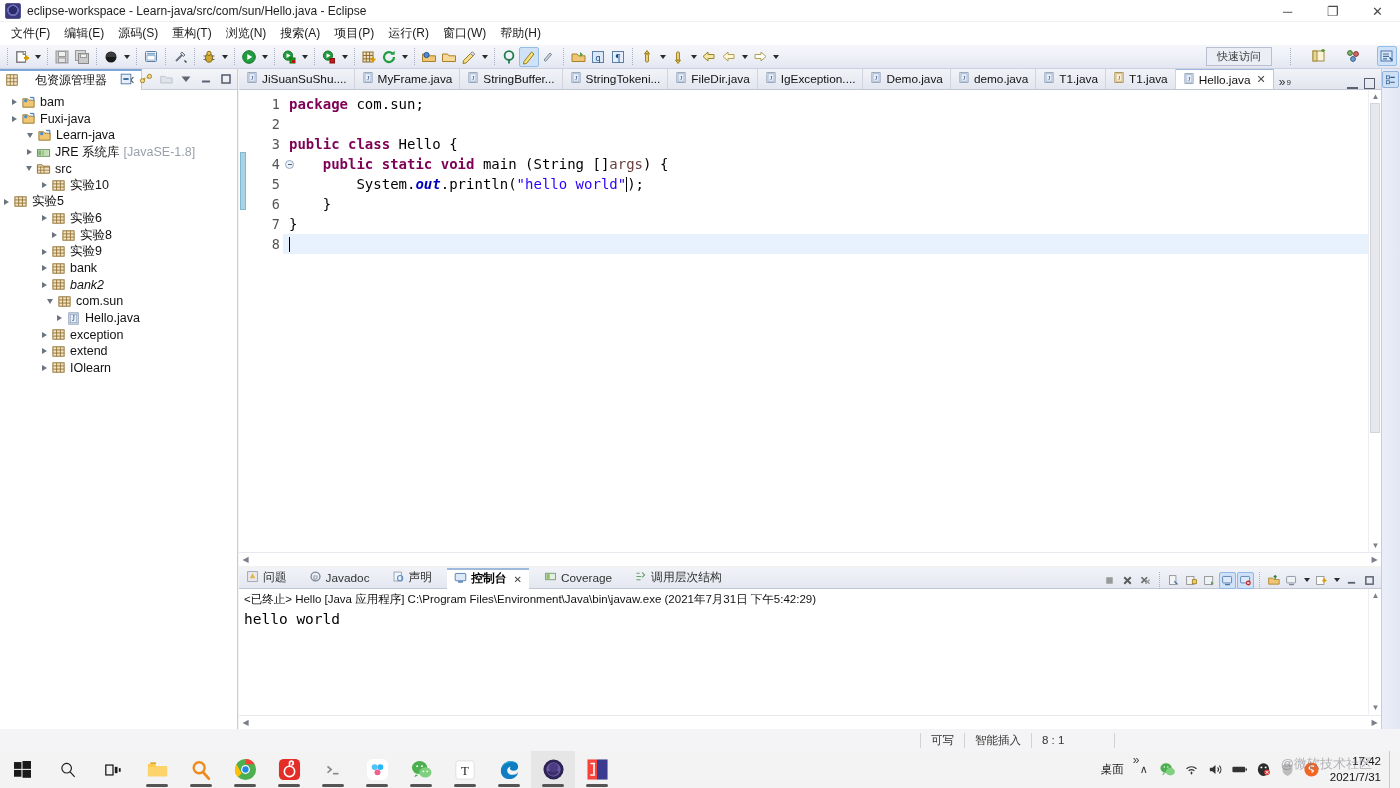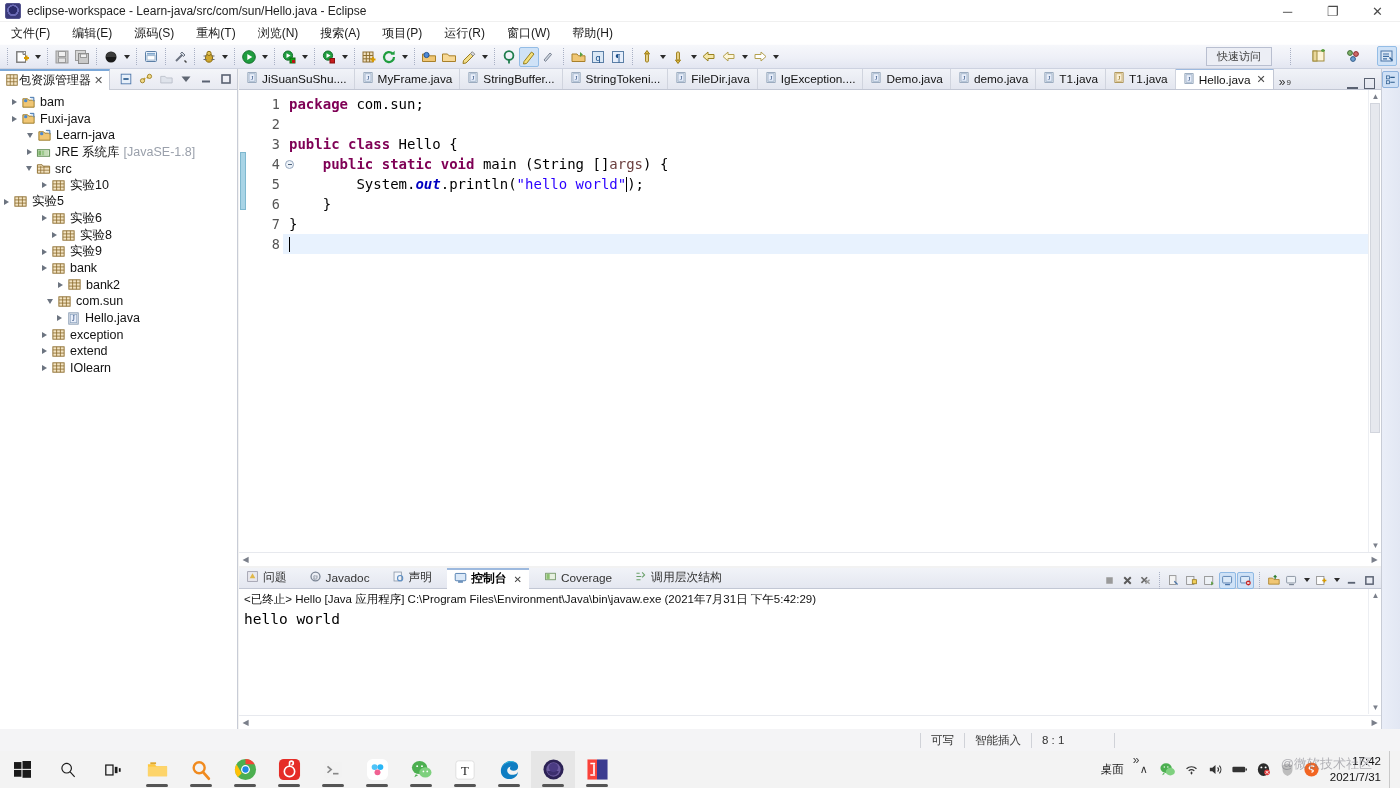--- a/index.html
+++ b/index.html
@@ -28,21 +28,21 @@
   .titlebar .title { font-size: 12px; color: #222; white-space: nowrap; }
   .wbtns { position: absolute; right: 0; top: 0; display: flex; height: 22px; }
   .wbtn {
     width: 45px; height: 22px; display: flex; align-items: center; justify-content: center;
     color: #4a4a4a; font-size: 13px; line-height: 1;
   }
 
   
   .menubar {
     height: 22px; background: #ffffff; display: flex; align-items: center;
-    padding-left: 4px; gap: 8px;
+    padding-left: 4px; gap: 0px;
   }
   .menuitem {
     padding: 2px 7px; font-size: 12px; color: #1a1a1a; white-space: nowrap; cursor: default;
   }
 
   
   .toolbar {
     height: 25px;
     background: linear-gradient(to bottom, #f6f7fb 0%, #eef0f7 55%, #e3e6f1 100%);
     border-top: 1px solid #fdfdfe; border-bottom: 1px solid #cdd2e0;
@@ -69,21 +69,21 @@
 
   
   .leftview { position: absolute; left: 0; top: 0; width: 238px; height: 660px; background: #fff;
     border-right: 1px solid #c8ccd6; }
   .viewtabrow {
     height: 21px; display: flex; align-items: center; position: relative;
     background: linear-gradient(to bottom,#f4f5f9,#e8eaf2);
     border-bottom: 1px solid #c8ccd6;
   }
   .viewtab {
-    display: flex; align-items: center; gap: 0; padding: 0 6px 0 5px; height: 21px;
+    display: flex; align-items: center; gap: 16px; padding: 0 6px 0 5px; height: 21px;
     background: #ffffff; border-top: 2px solid #7aa7d8; font-size: 12px; color: #111;
     border-right: 1px solid #c8ccd6;
   }
   .viewtab .tclose { color: #555; font-size: 11px; margin-left: 3px; }
   .vtb { position: absolute; right: 2px; top: 1px; display: flex; align-items: center; gap: 2px; }
   .vtbi { width: 18px; height: 18px; display: flex; align-items: center; justify-content: center; }
 
   .tree { padding-top: 4px; font-size: 12.5px; color: #111; user-select: none; }
   .trow { height: 16.6px; display: flex; align-items: center; white-space: nowrap; }
   .tw { width: 12px; height: 16px; display: flex; align-items: center; justify-content: center; flex: none; }
@@ -629,21 +629,21 @@
               <i></i>
             </div>
             <div class="tico">
               <svg width="15" height="15" viewBox="0 0 16 16">
                 <rect x="2" y="3" width="12" height="10" fill="#f3e4c4" stroke="#8d6e30"></rect>
                 <path d="M2 6.3h12M2 9.7h12M6 3v10M10 3v10" stroke="#8d6e30" stroke-width=".9"></path>
               </svg>
             </div>
             <span class="tlabel">bank</span>
           </div>
-          <div class="trow" style="padding-left: 54px;">
+          <div class="trow" style="padding-left: 38px; font-style: italic;">
             <div class="tw">
               <i></i>
             </div>
             <div class="tico">
               <svg width="15" height="15" viewBox="0 0 16 16">
                 <rect x="2" y="3" width="12" height="10" fill="#f3e4c4" stroke="#8d6e30"></rect>
                 <path d="M2 6.3h12M2 9.7h12M6 3v10M10 3v10" stroke="#8d6e30" stroke-width=".9"></path>
               </svg>
             </div>
             <span class="tlabel">bank2</span>

